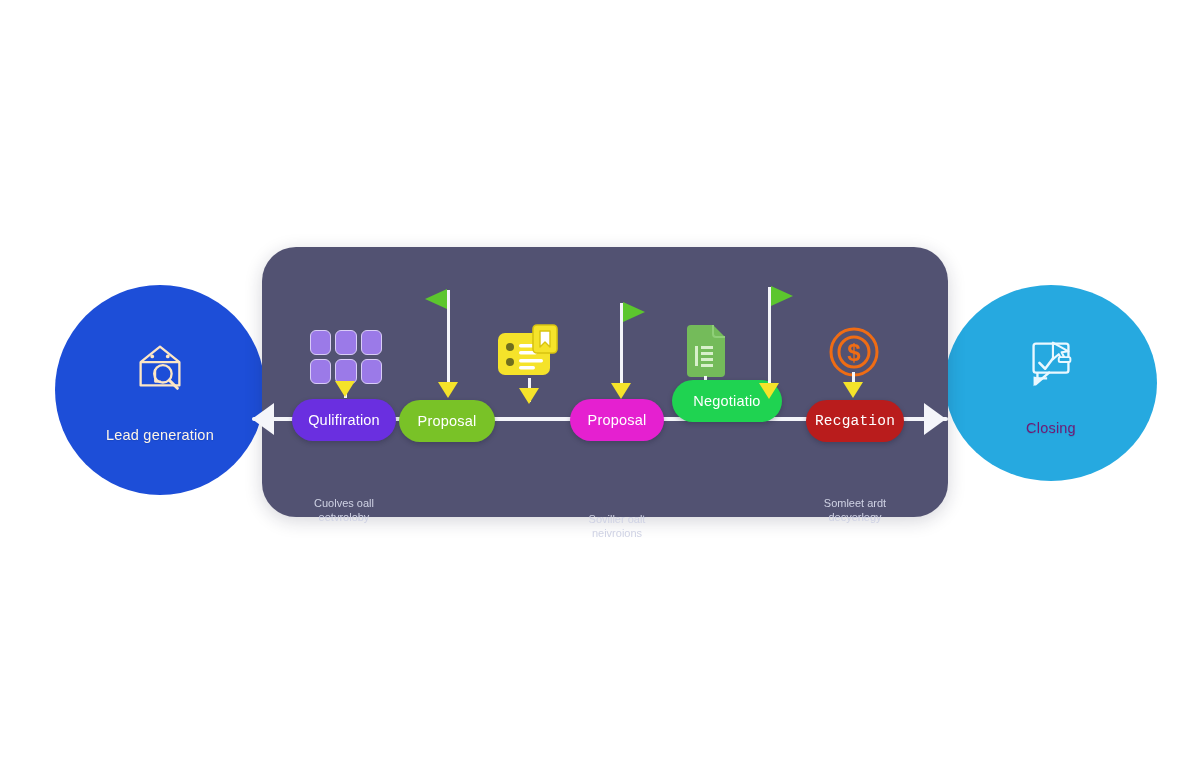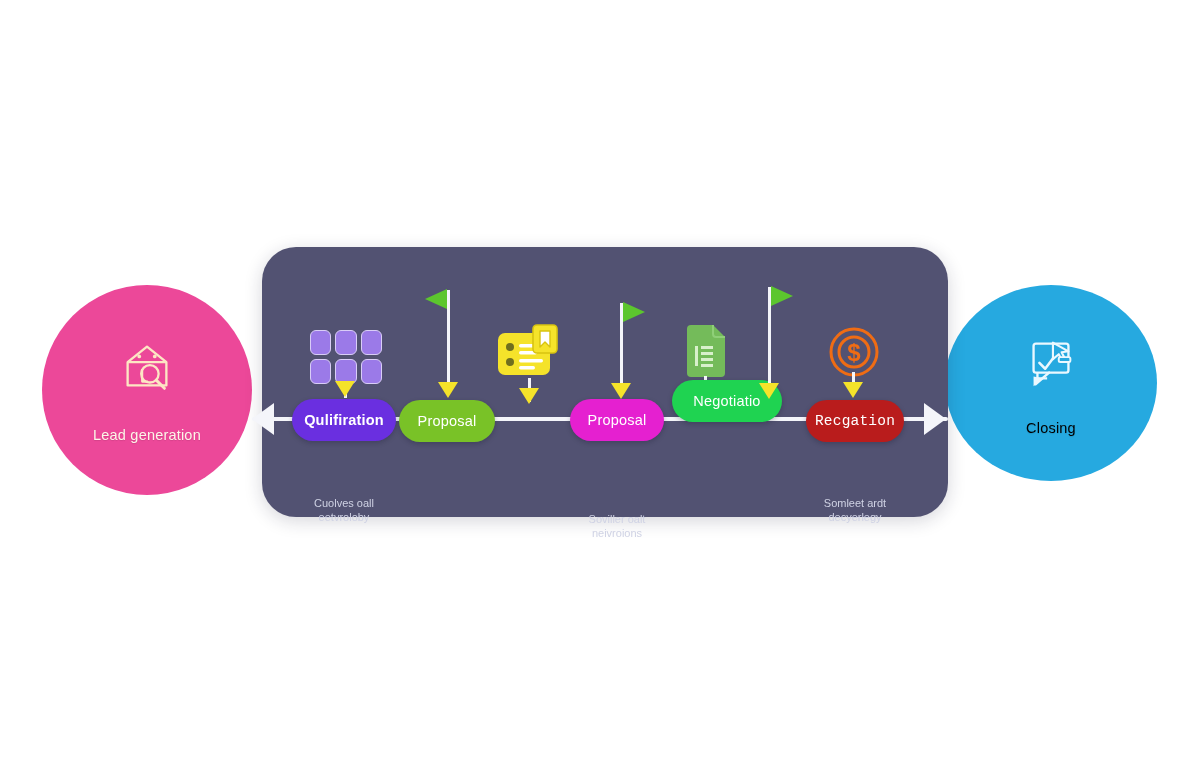--- a/index.html
+++ b/index.html
@@ -40,34 +40,34 @@
   }
   .endcap .cap-label {
     color: #fdf5e8;
     font-size: 14.5px;
     letter-spacing: 0.2px;
     text-align: center;
     text-shadow: 0 1px 1px rgba(0,0,0,.10);
   }
 
   #endcap-left {
-    left: 42px;
+    left: 55px;
     top: 285px;
     width: 210px;
     height: 210px;
-    background: #ec4899;
+    background: #1d4ed8;
   }
   #endcap-right {
     left: 945px;
     top: 285px;
     width: 212px;
     height: 196px;
     background: #26a9e0;
   }
-  #endcap-right .cap-label { color: #000000; }
+  #endcap-right .cap-label { color: #701a75; }
 
   
   #panel {
     position: absolute;
     left: 262px;
     top: 247px;
     width: 686px;
     height: 270px;
     background: #525272;
     border-radius: 34px;
@@ -215,21 +215,21 @@
   <div class="stage-icon grid-icon" style="left:310px; top:330px; width:72px; height:54px;">
     <i></i>
     <i></i>
     <i></i>
     <i></i>
     <i></i>
     <i></i>
   </div>
   <div class="drop" style="left:344px; top:382px; height:16px;"></div>
   <div class="drop-head" style="left:335px; top:381px;"></div>
-  <div class="pill" style="left:292px; top:399px; width:104px; background:#6a2fe0;font-weight:bold;">
+  <div class="pill" style="left:292px; top:399px; width:104px; background:#6a2fe0;">
     <span>Qulifiration</span>
   </div>
   <div class="pill-caption" style="left:284px; top:452px;">Cuolves oall
 eetvroloby</div>
 
   <div class="flagpole" style="left:447px; top:290px; height:100px;"></div>
   <div class="flag left" style="left:425px; top:289px;"></div>
   <div class="drop-head" style="left:438px; top:382px;"></div>
   <div class="pill" style="left:399px; top:400px; width:96px; background:#79c227;">
     <span>Proposal</span>

